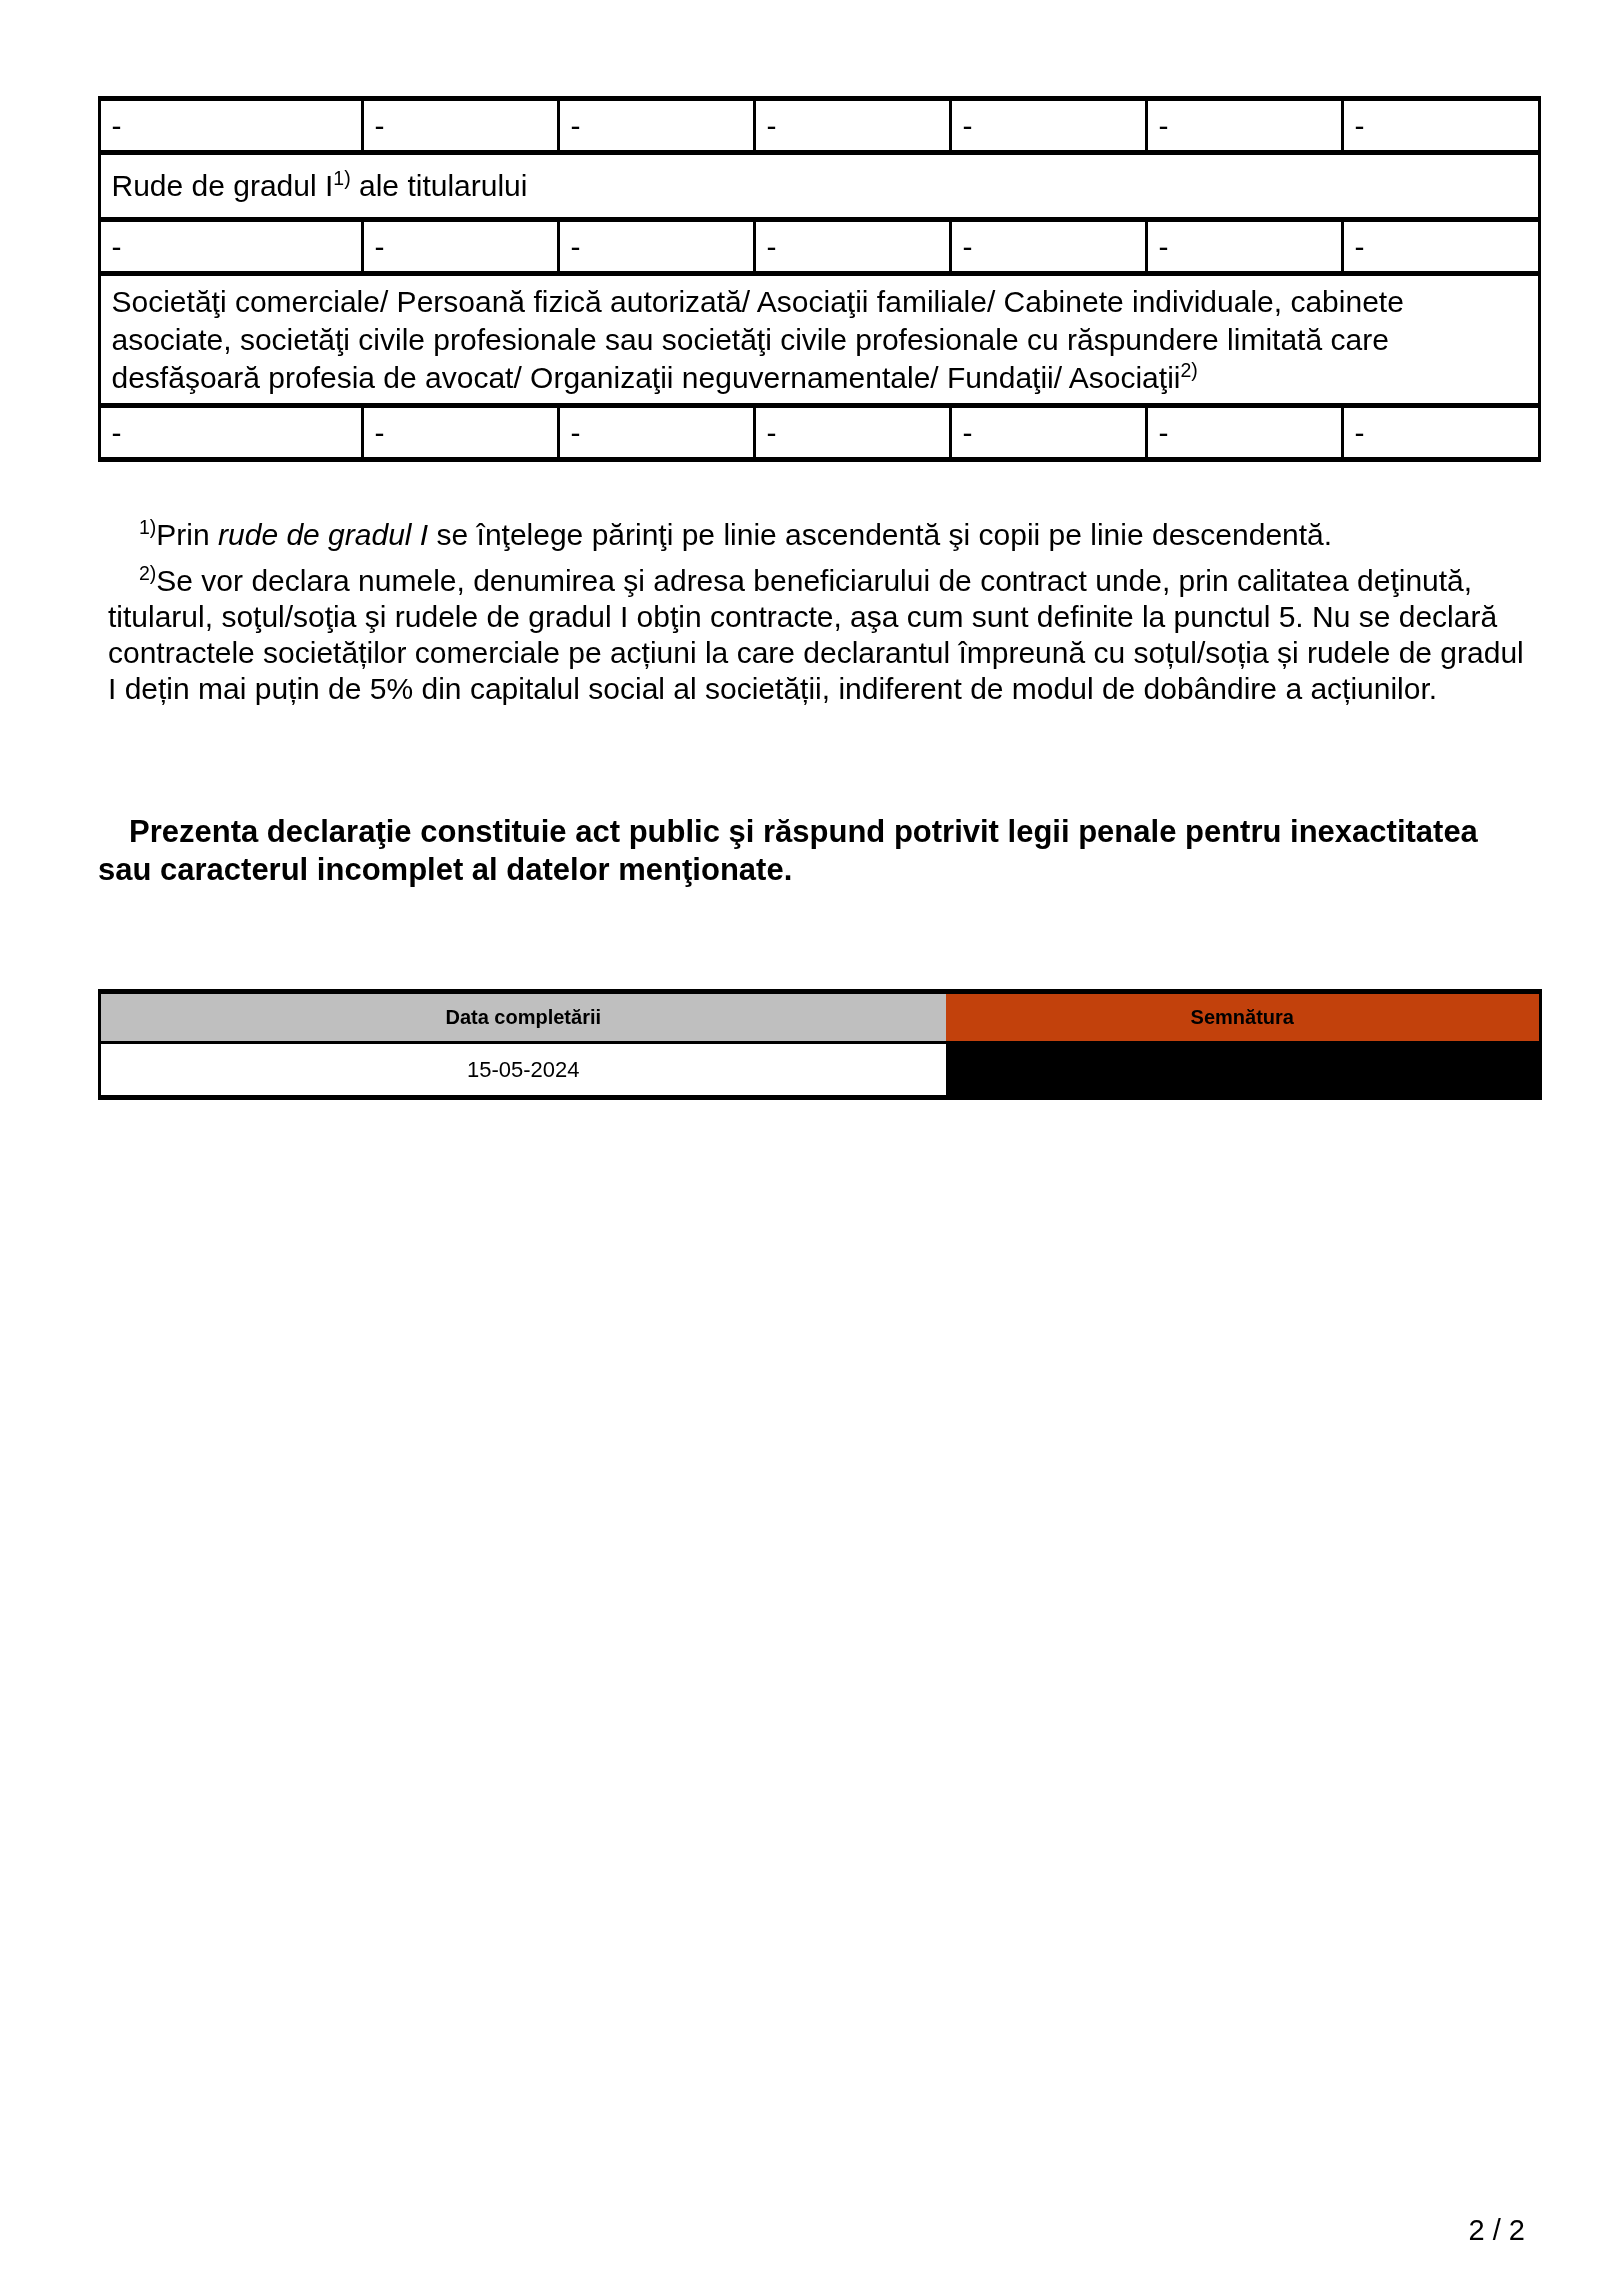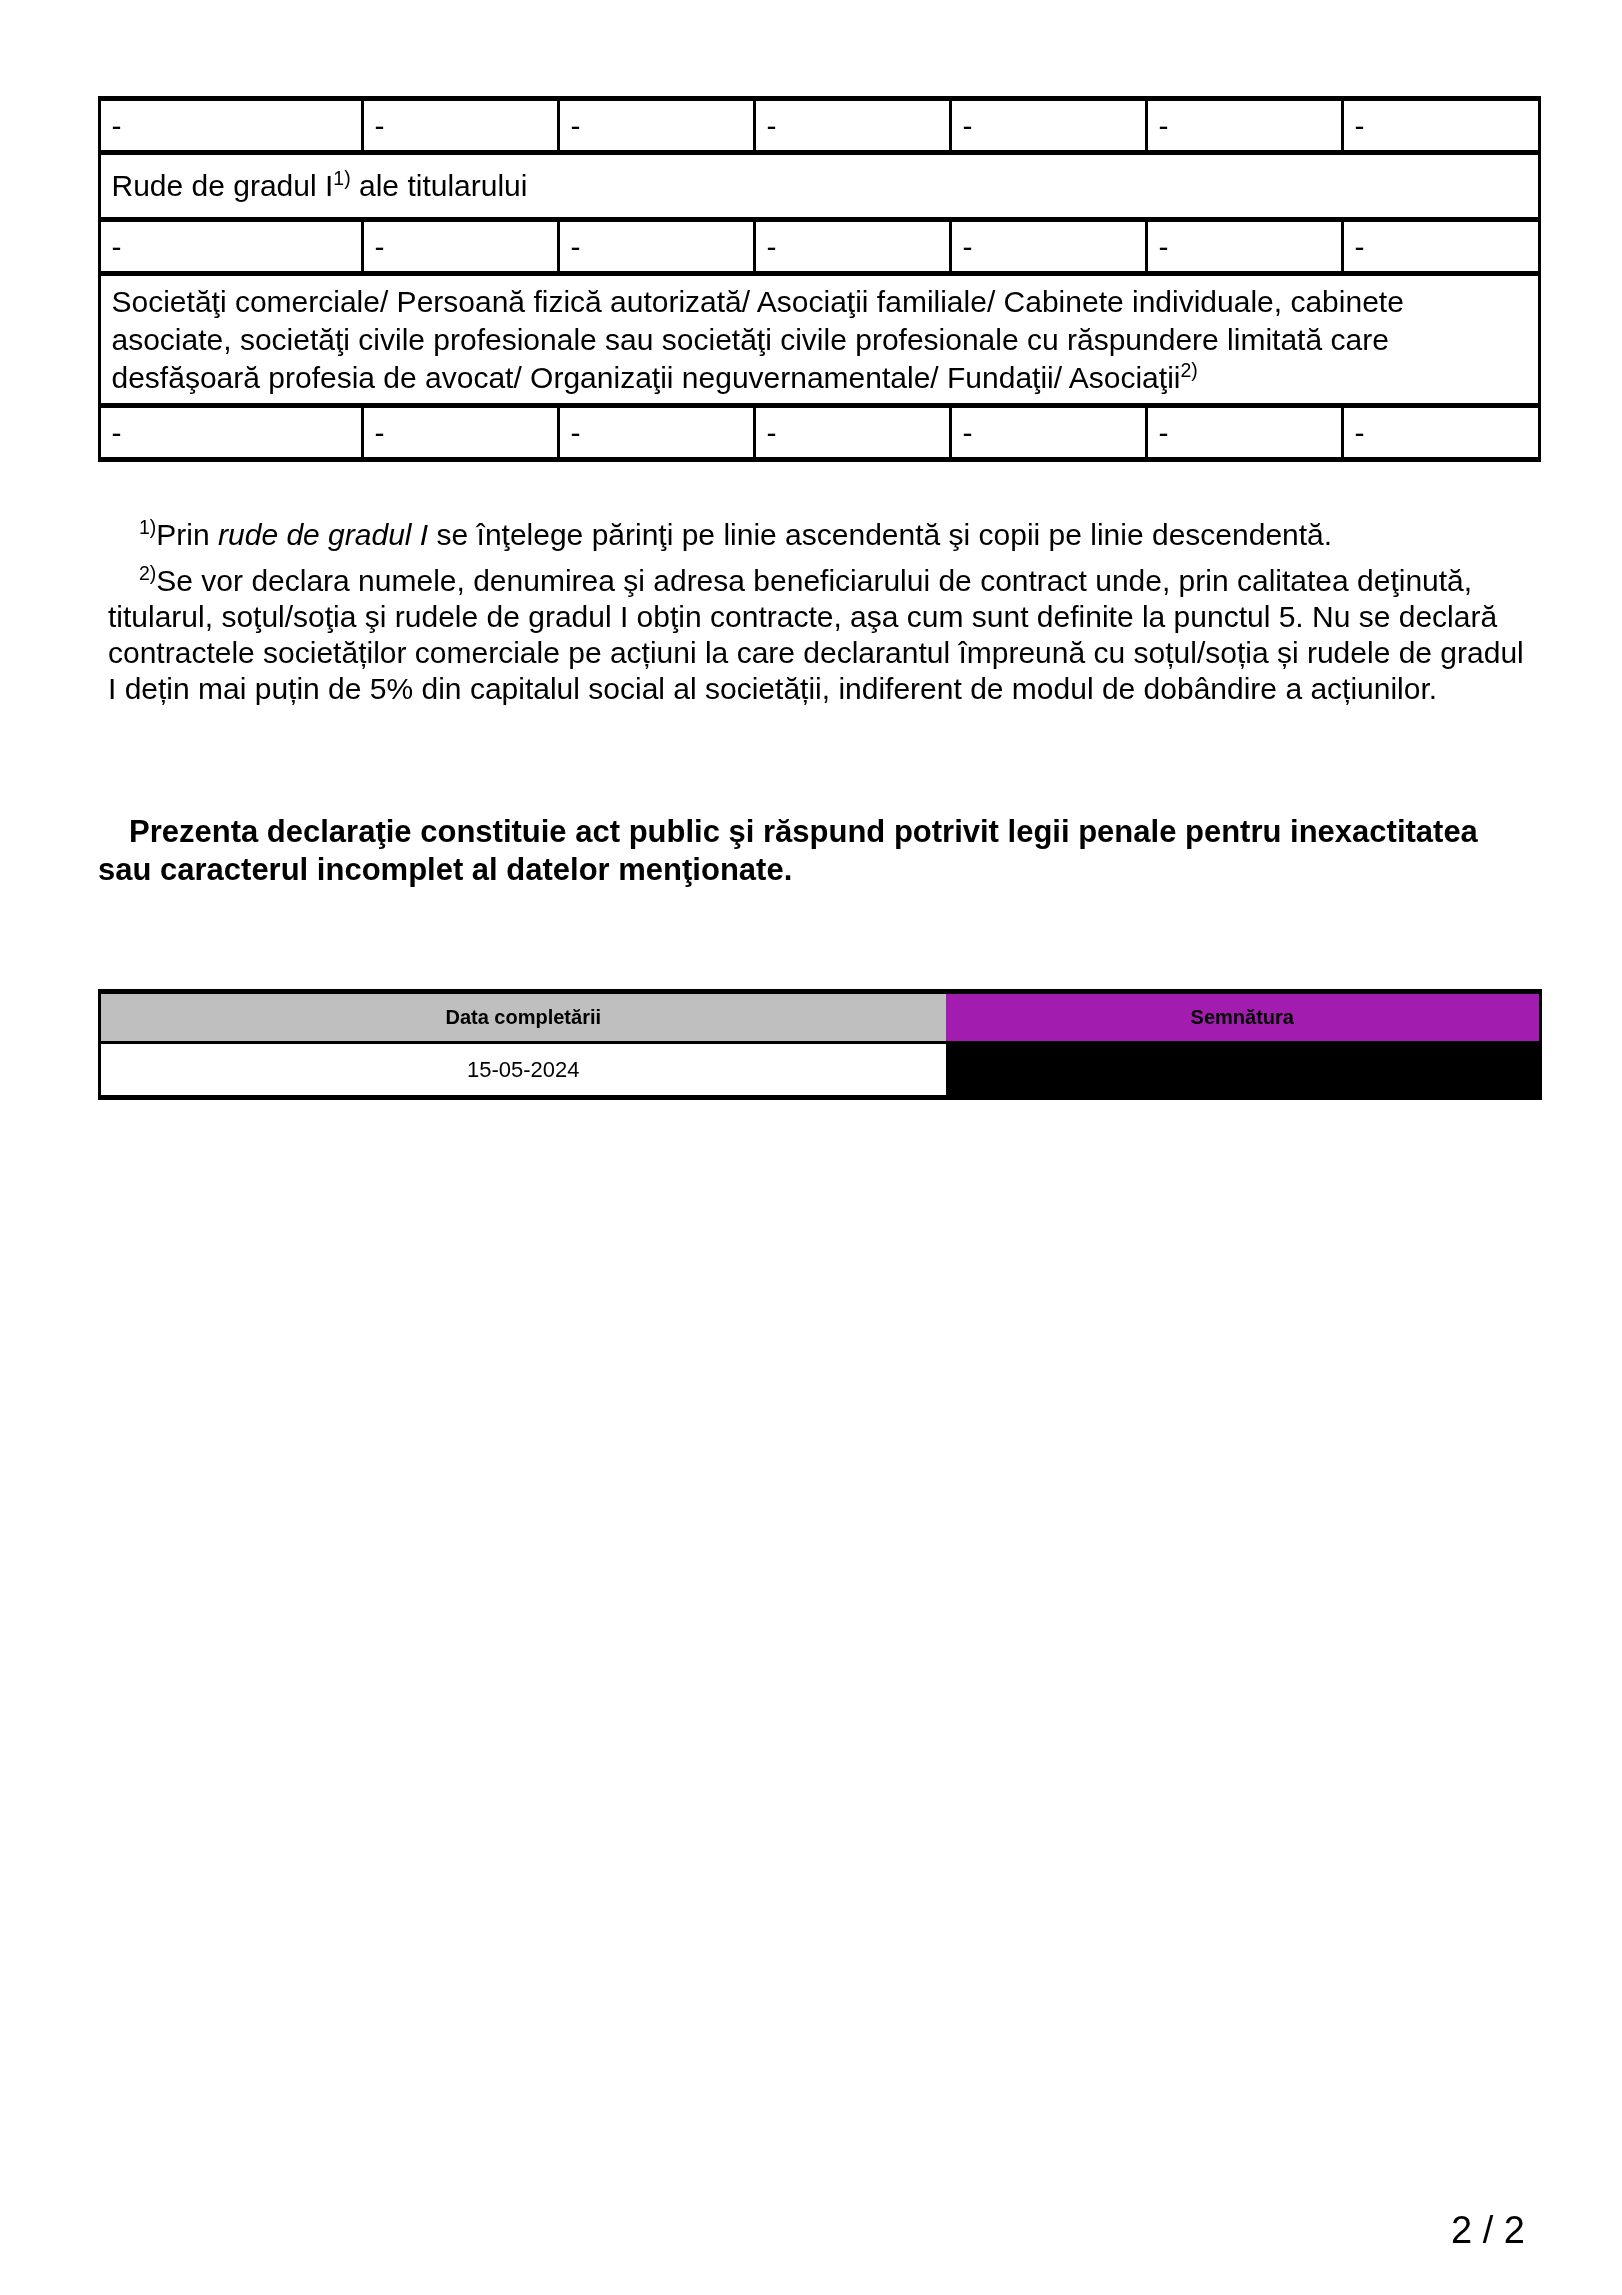--- a/index.html
+++ b/index.html
@@ -96,21 +96,21 @@
     font-weight: normal;
     font-size: 22px;
   }
   td.redacted { padding: 0; }
   .redaction-fill { width: 100%; height: 100%; }
 
   
   .page-indicator {
     position: absolute;
     right: 97px; top: 2216px;
-    font-size: 38px;
+    font-size: 29px;
     line-height: 29px;
   }
 </style>
 </head>
 <body>
 
 <div class="page">
 
   <table class="doc-table">
     <colgroup>
@@ -167,21 +167,21 @@
   <p class="statement">Prezenta declaraţie constituie act public şi răspund potrivit legii penale pentru inexactitatea sau caracterul incomplet al datelor menţionate.</p>
 
   <table class="sign-table">
     <colgroup>
       <col style="width:846px">
       <col style="width:595px">
     </colgroup>
     <tbody>
         <tr class="sign-header">
       <td style="background:#bfbfbf">Data completării</td>
-      <td style="background:#a21caf">Semnătura</td>
+      <td style="background:#c2410c">Semnătura</td>
     </tr>
     <tr class="sign-values">
       <td>15-05-2024</td>
       <td class="redacted">
         <div class="redaction-fill" style="background:#000000"></div>
       </td>
     </tr>
   </tbody>
     </table>
 

